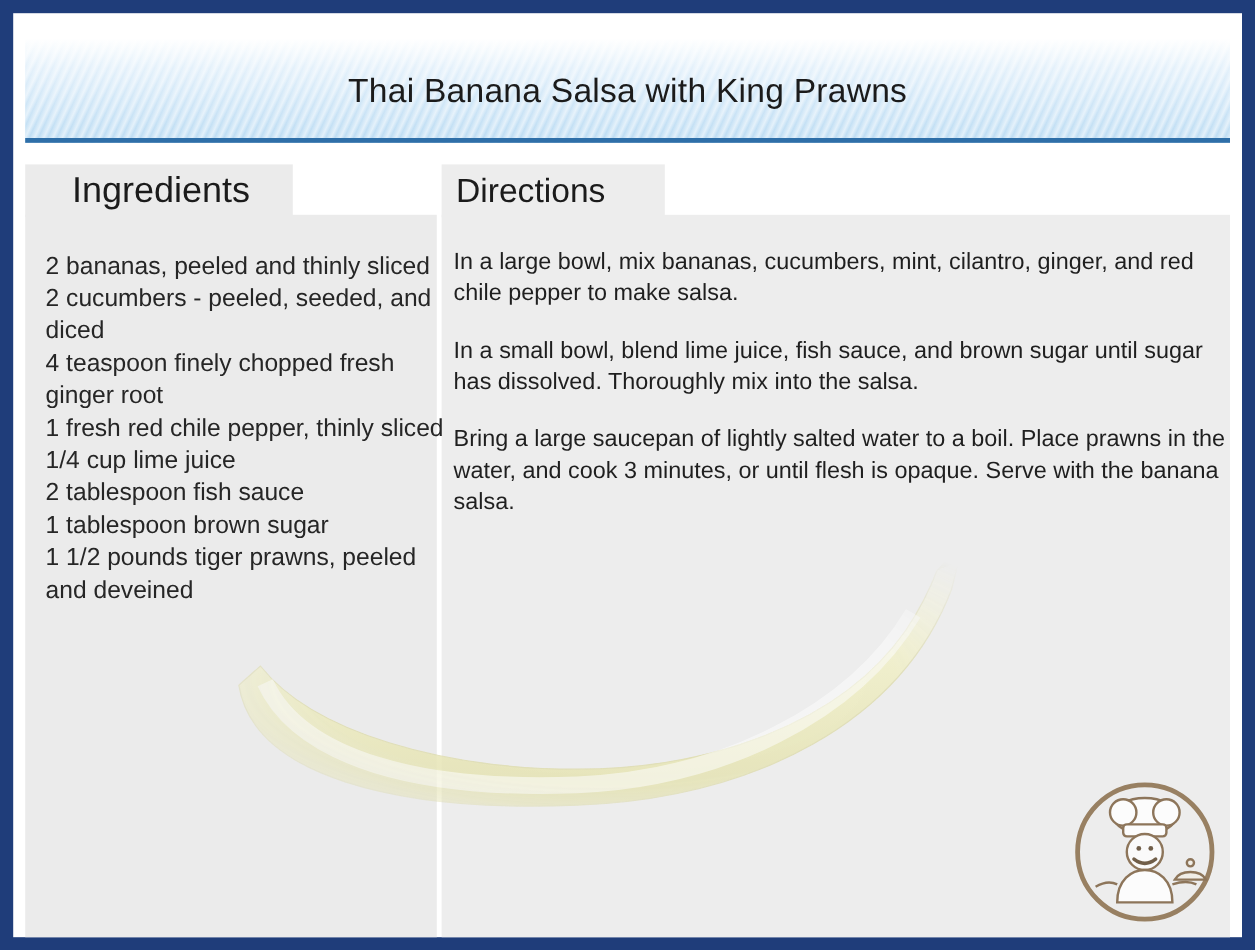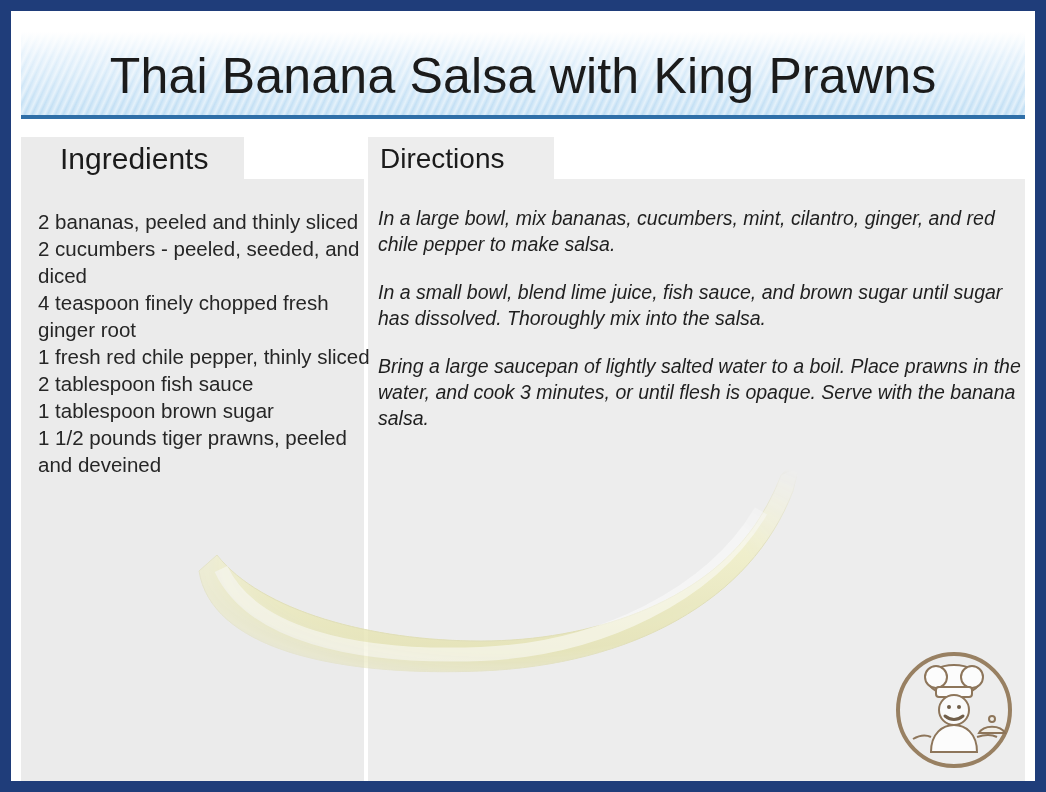--- a/index.html
+++ b/index.html
@@ -42,21 +42,21 @@
     justify-content: center;
   }
   #title-banner::after {
     content: "";
     position: absolute;
     left: 0; right: 0; bottom: 0;
     height: 4px;
     background: #2f6fa8;
   }
   #title-text {
-    font-size: 50px;
+    font-size: 28px;
     color: #1b1b1b;
     font-weight: normal;
     letter-spacing: 0.2px;
     text-align: center;
     white-space: nowrap;
   }
 
   
   #ingredients-panel {
     position: absolute;
@@ -130,21 +130,20 @@
     position: absolute;
     left: 367px;
     top: 194px;
     width: 645px;
     font-size: 19.5px;
     line-height: 26px;
     color: #1f1f1f;
   }
   #directions-body p {
     margin: 0 0 22px 0;
-    font-style: italic;
   }
   #directions-body p:last-child {
     margin-bottom: 0;
   }
 
   
   #banana {
     position: absolute;
     left: 170px;
     top: 440px;
@@ -180,20 +179,21 @@
   <div id="directions-tab">
     <div id="directions-tab-label">Directions</div>
   </div>
   <div id="directions-panel"></div>
 
   <ul id="ingredients-list">
     <li>2 bananas, peeled and thinly sliced</li>
     <li>2 cucumbers - peeled, seeded, and diced</li>
     <li>4 teaspoon finely chopped fresh ginger root</li>
     <li>1 fresh red chile pepper, thinly sliced</li>
+    <li>1/4 cup lime juice</li>
     <li>2 tablespoon fish sauce</li>
     <li>1 tablespoon brown sugar</li>
     <li>1 1/2 pounds tiger prawns, peeled and deveined</li>
   </ul>
 
   <div id="directions-body">
     <p>In a large bowl, mix bananas, cucumbers, mint, cilantro, ginger, and red chile pepper to make salsa.</p>
     <p>In a small bowl, blend lime juice, fish sauce, and brown sugar until sugar has dissolved. Thoroughly mix into the salsa.</p>
     <p>Bring a large saucepan of lightly salted water to a boil. Place prawns in the water, and cook 3 minutes, or until flesh is opaque. Serve with the banana salsa.</p>
   </div>

